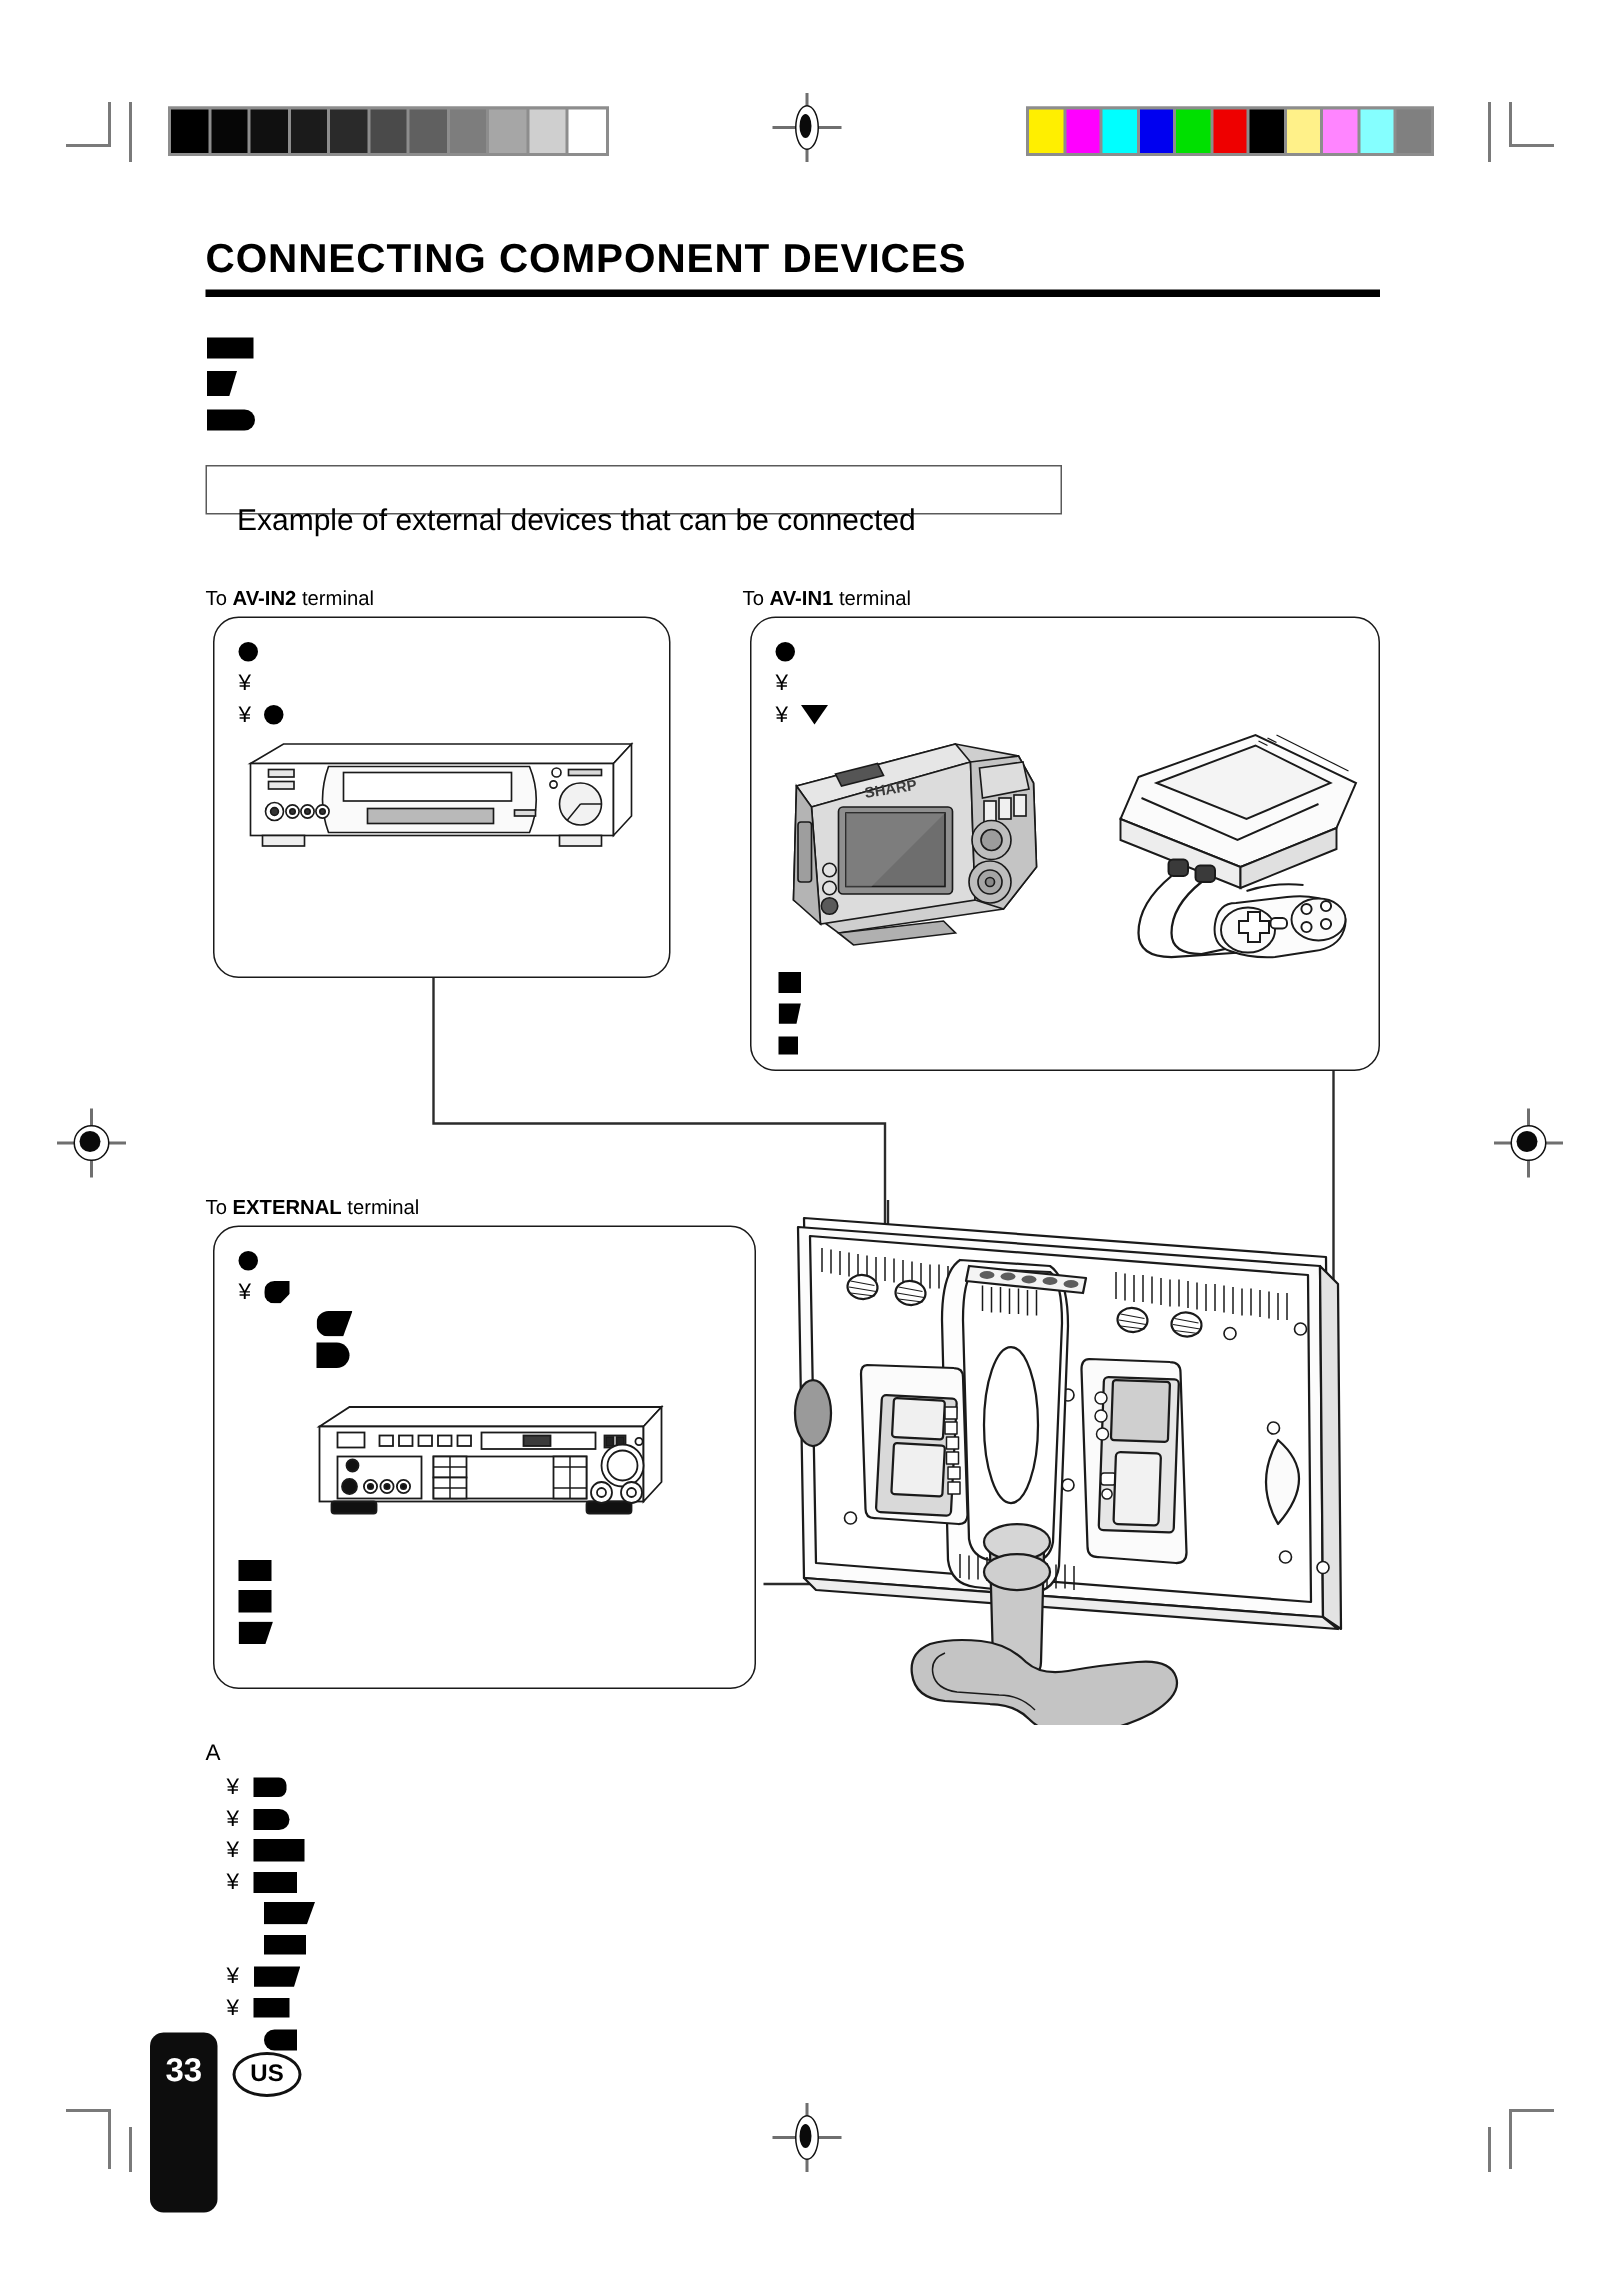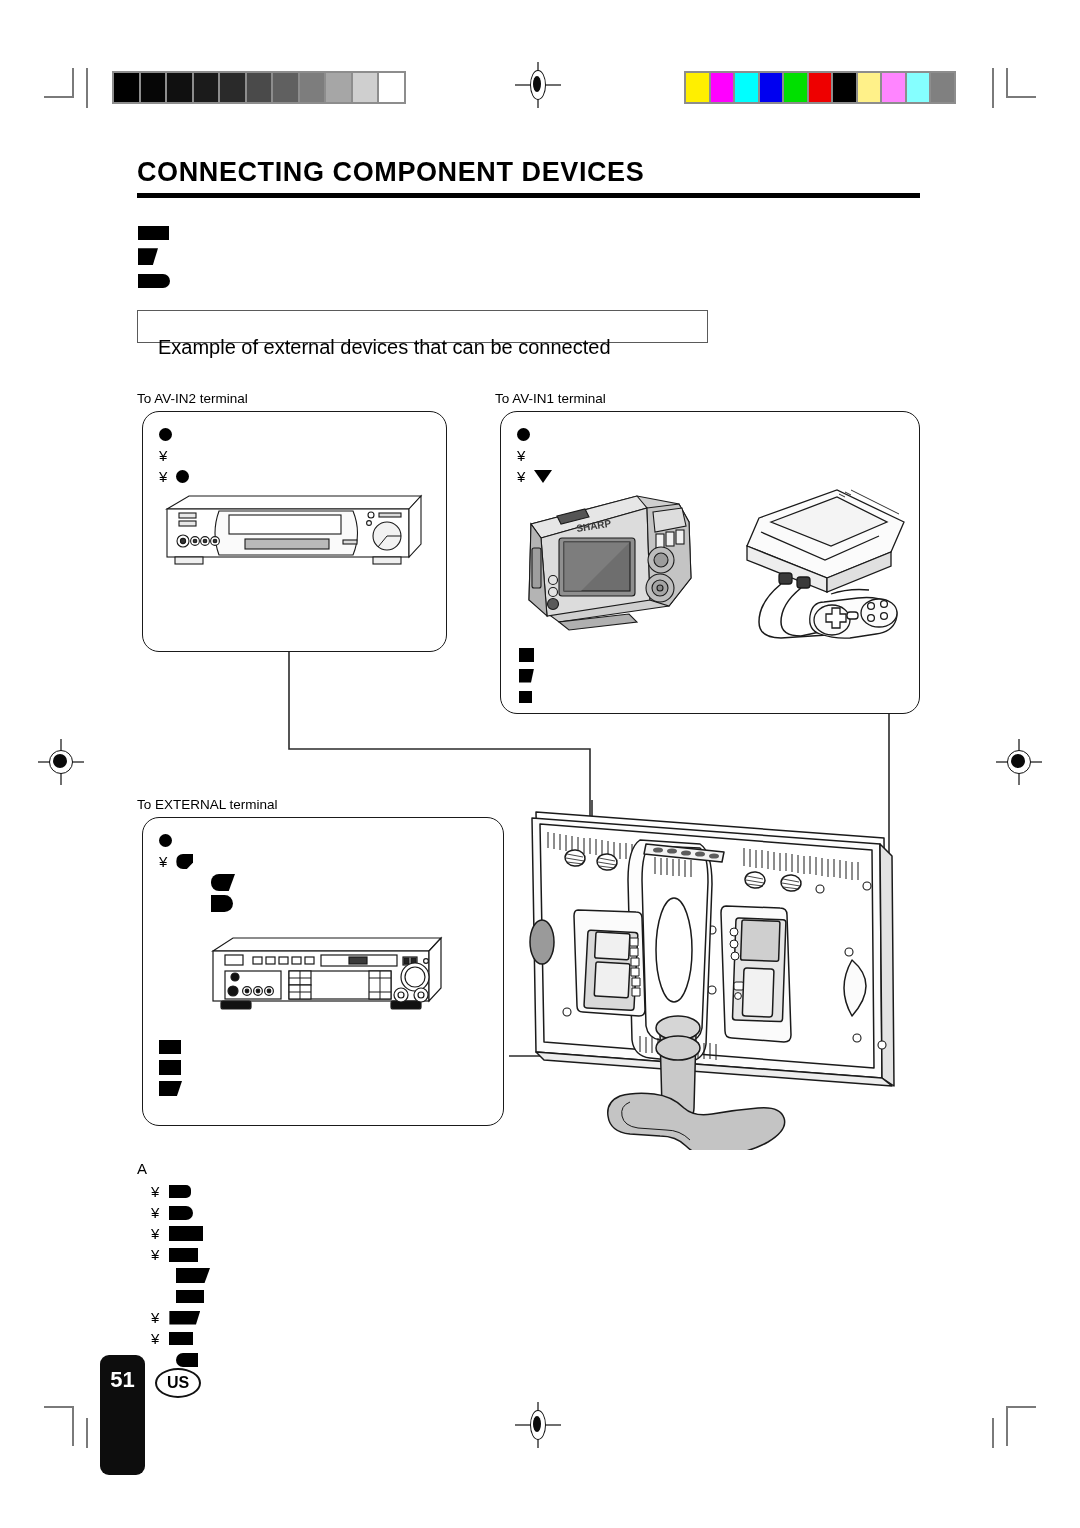--- a/index.html
+++ b/index.html
@@ -31,21 +31,21 @@
   .gl-b{width:20px;height:17px;clip-path:polygon(0 0,100% 0,74% 100%,0 100%);}
   .gl-c{width:32px;height:14px;border-radius:0 7px 7px 0;}
 
   .intro{position:absolute;left:138px;top:222px;line-height:19px;}
 
   .section-box{position:absolute;left:137px;top:310px;width:571px;height:33px;
                border:1px solid #5a5a5a;box-sizing:border-box;}
   .section-box span{position:absolute;left:20px;top:5px;font-size:20px;white-space:nowrap;margin-top:20px;}
 
   .callout-label{position:absolute;font-size:13.5px;white-space:nowrap;}
-  .callout-label b{font-weight:normal;}
+  .callout-label b{font-weight:bold;}
 
   .callout{position:absolute;border:1.6px solid #1a1a1a;border-radius:17px;background:#fff;box-sizing:border-box;}
 
   .marks{position:absolute;font-size:15px;line-height:21px;}
   .marks .row{display:flex;align-items:center;gap:9px;height:21px;}
   .dot{display:inline-block;width:13px;height:13px;border-radius:50%;background:#000;}
   .tri{display:inline-block;width:0;height:0;border-left:9px solid transparent;
        border-right:9px solid transparent;border-top:13px solid #000;}
   .yen{font-size:15px;}
   .sq{display:inline-block;width:15px;height:14px;background:#000;}
@@ -530,14 +530,14 @@
   <div class="row">
       <span class="yen">¥</span>
       <span class="nb" style="width:24px;height:13px;"></span>
     </div>
   <div class="row" style="padding-left:39px;">
       <span class="nb" style="width:22px;height:14px;border-radius:8px 0 0 8px;"></span>
     </div>
 </div>
 
 <div class="pagetab"></div>
-<div class="pagenum">51</div>
+<div class="pagenum">33</div>
 <div class="region">US</div>
 
 </body></html>

